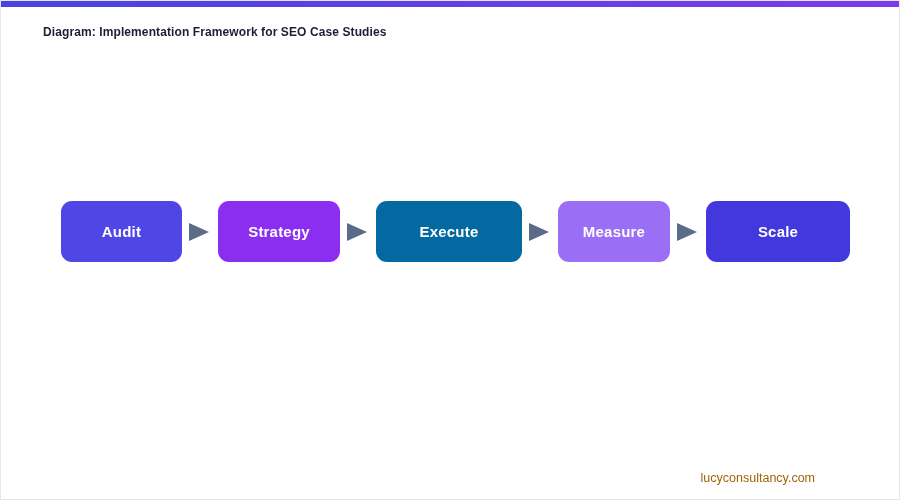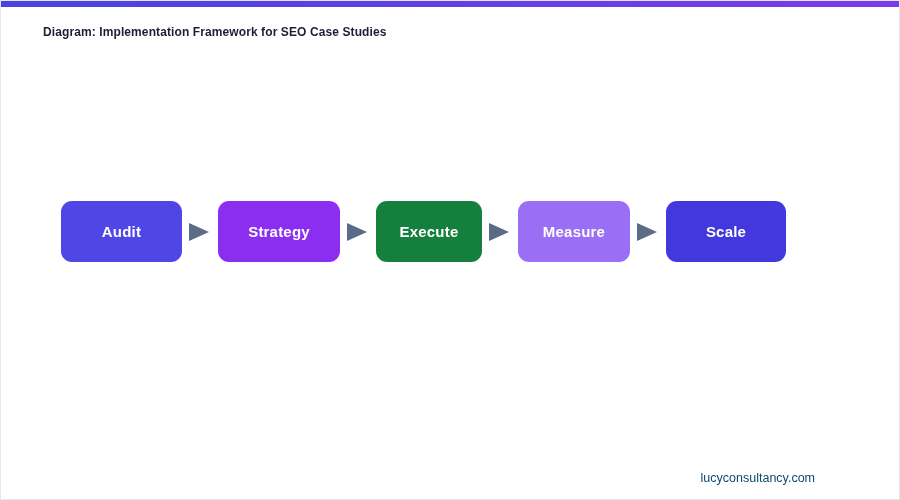--- a/index.html
+++ b/index.html
@@ -125,41 +125,41 @@
     <div class="flow-node" style="background: rgb(139, 46, 240); width: 122px;">
       <span class="flow-node-label" style="color: rgb(255, 255, 255);">Strategy</span>
     </div>
 
     <div class="flow-arrow">
       <svg width="22" height="20" viewBox="0 0 22 20" aria-hidden="true">
         <polygon points="0,1 20,10 0,19" class="arrow-shape" fill="#5a6b87"></polygon>
       </svg>
     </div>
 
-    <div class="flow-node" style="background: #15803d; width: 106px; text-align: center;">
+    <div class="flow-node" style="background: #0369a1; width: 146px; text-align: center;">
       <span class="flow-node-label" style="color: rgb(255, 255, 255);">Execute</span>
     </div>
 
     <div class="flow-arrow">
       <svg width="22" height="20" viewBox="0 0 22 20" aria-hidden="true">
         <polygon points="0,1 20,10 0,19" class="arrow-shape" fill="#5a6b87"></polygon>
       </svg>
     </div>
 
     <div class="flow-node" style="background: rgb(154, 110, 245); width: 112px;">
       <span class="flow-node-label" style="color: rgb(255, 255, 255);">Measure</span>
     </div>
 
     <div class="flow-arrow">
       <svg width="22" height="20" viewBox="0 0 22 20" aria-hidden="true">
         <polygon points="0,1 20,10 0,19" class="arrow-shape" fill="#5a6b87"></polygon>
       </svg>
     </div>
 
-    <div class="flow-node" style="background: rgb(66, 56, 221); width: 120px;">
+    <div class="flow-node" style="background: rgb(66, 56, 221); width: 144px;">
       <span class="flow-node-label" style="color: rgb(255, 255, 255);">Scale</span>
     </div>
 
   </div>
 
-  <div id="footer-domain" style="color: #0c4a6e;">lucyconsultancy.com</div>
+  <div id="footer-domain" style="color: #a16207;">lucyconsultancy.com</div>
 
 </div>
 
 </body></html>

